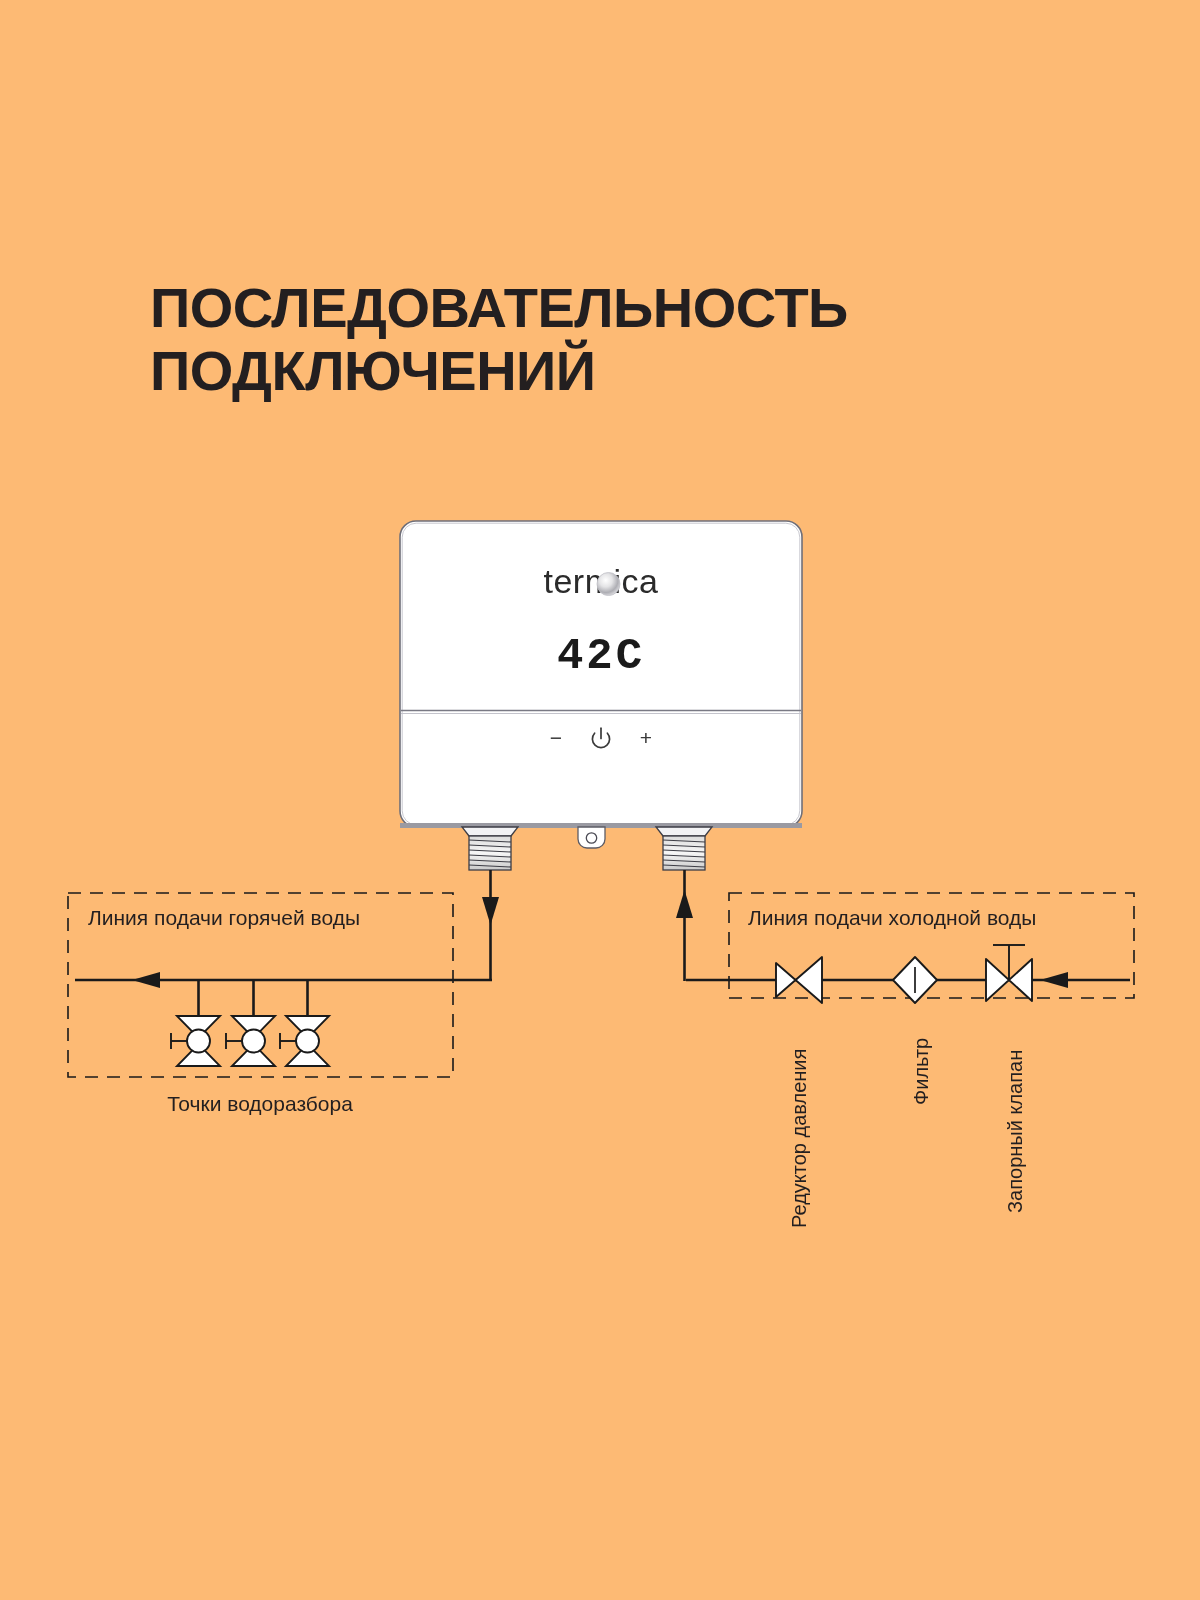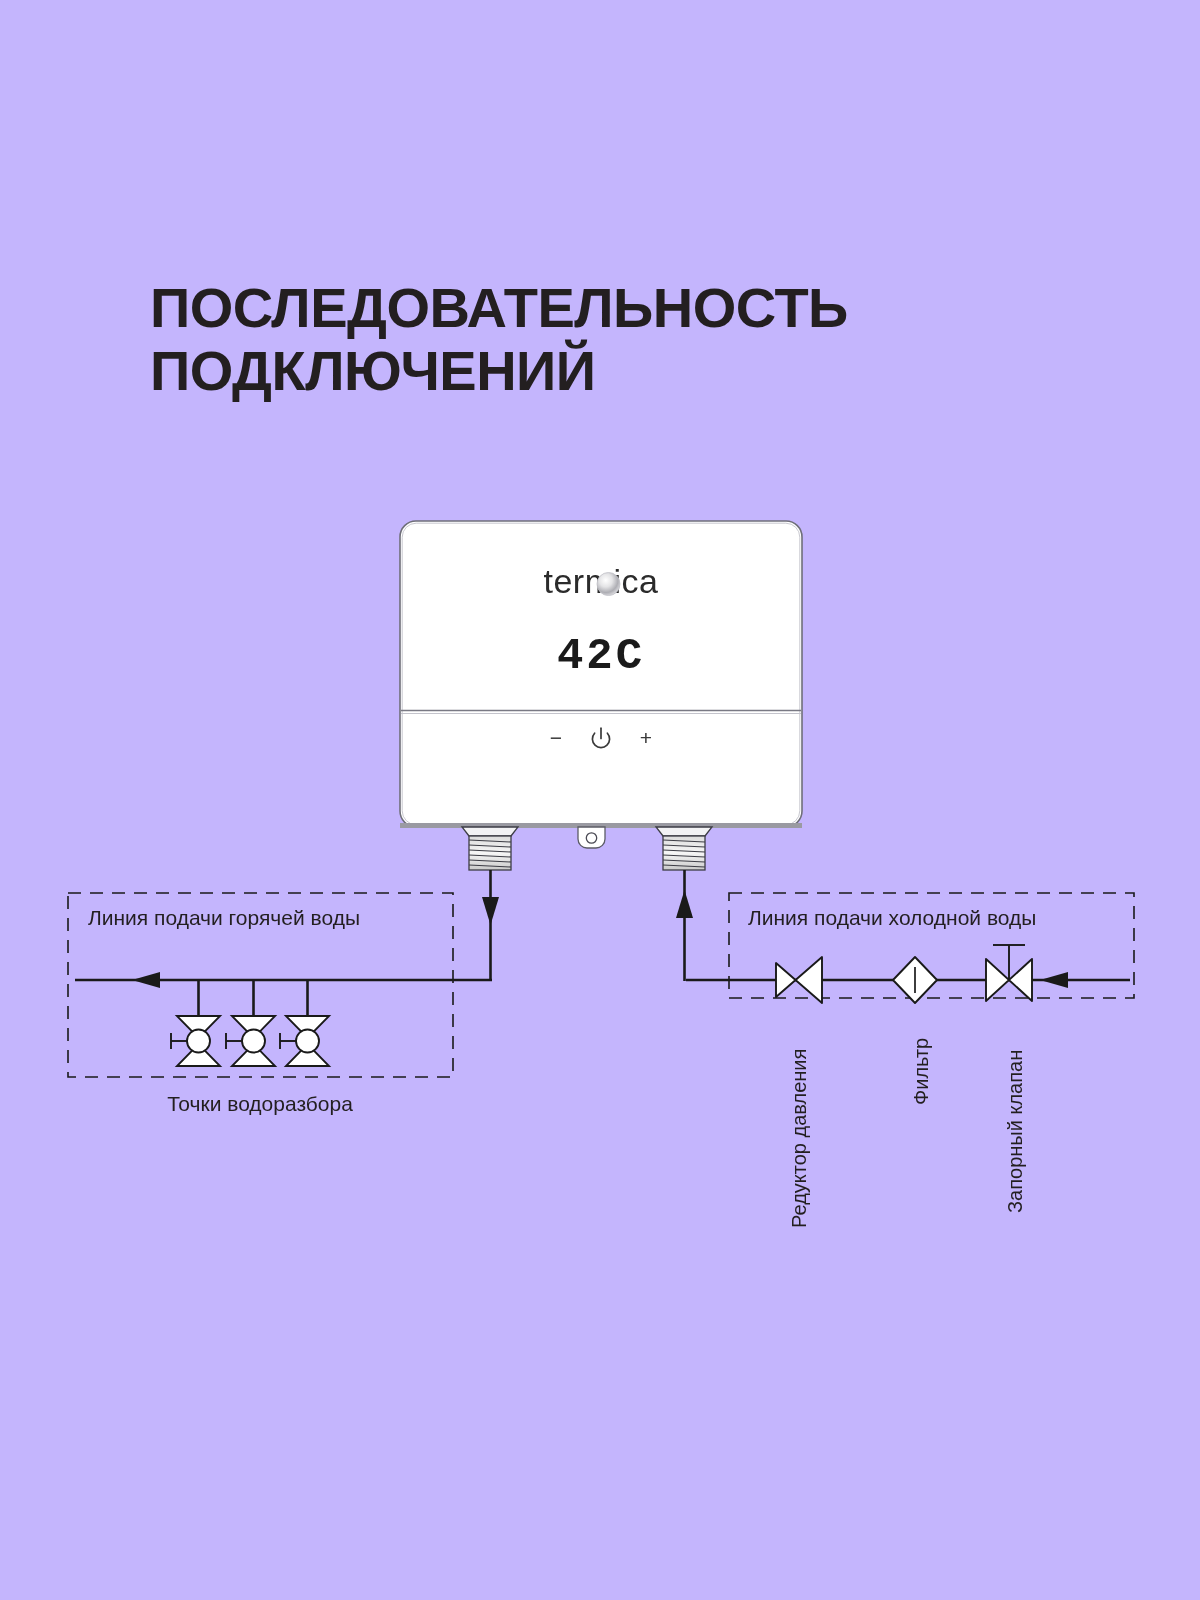--- a/index.html
+++ b/index.html
@@ -4,21 +4,21 @@
 <style>
   html, body {
     margin: 0;
     padding: 0;
     background: #ffffff;
   }
   #page {
     position: relative;
     width: 1200px;
     height: 1600px;
-    background: #c4b5fd;
+    background: #fdba74;
     overflow: hidden;
     font-family: "Liberation Sans", sans-serif;
   }
   
   #title {
     position: absolute;
     left: 150px;
     top: 276px;
     width: 900px;
     font-size: 56px;

